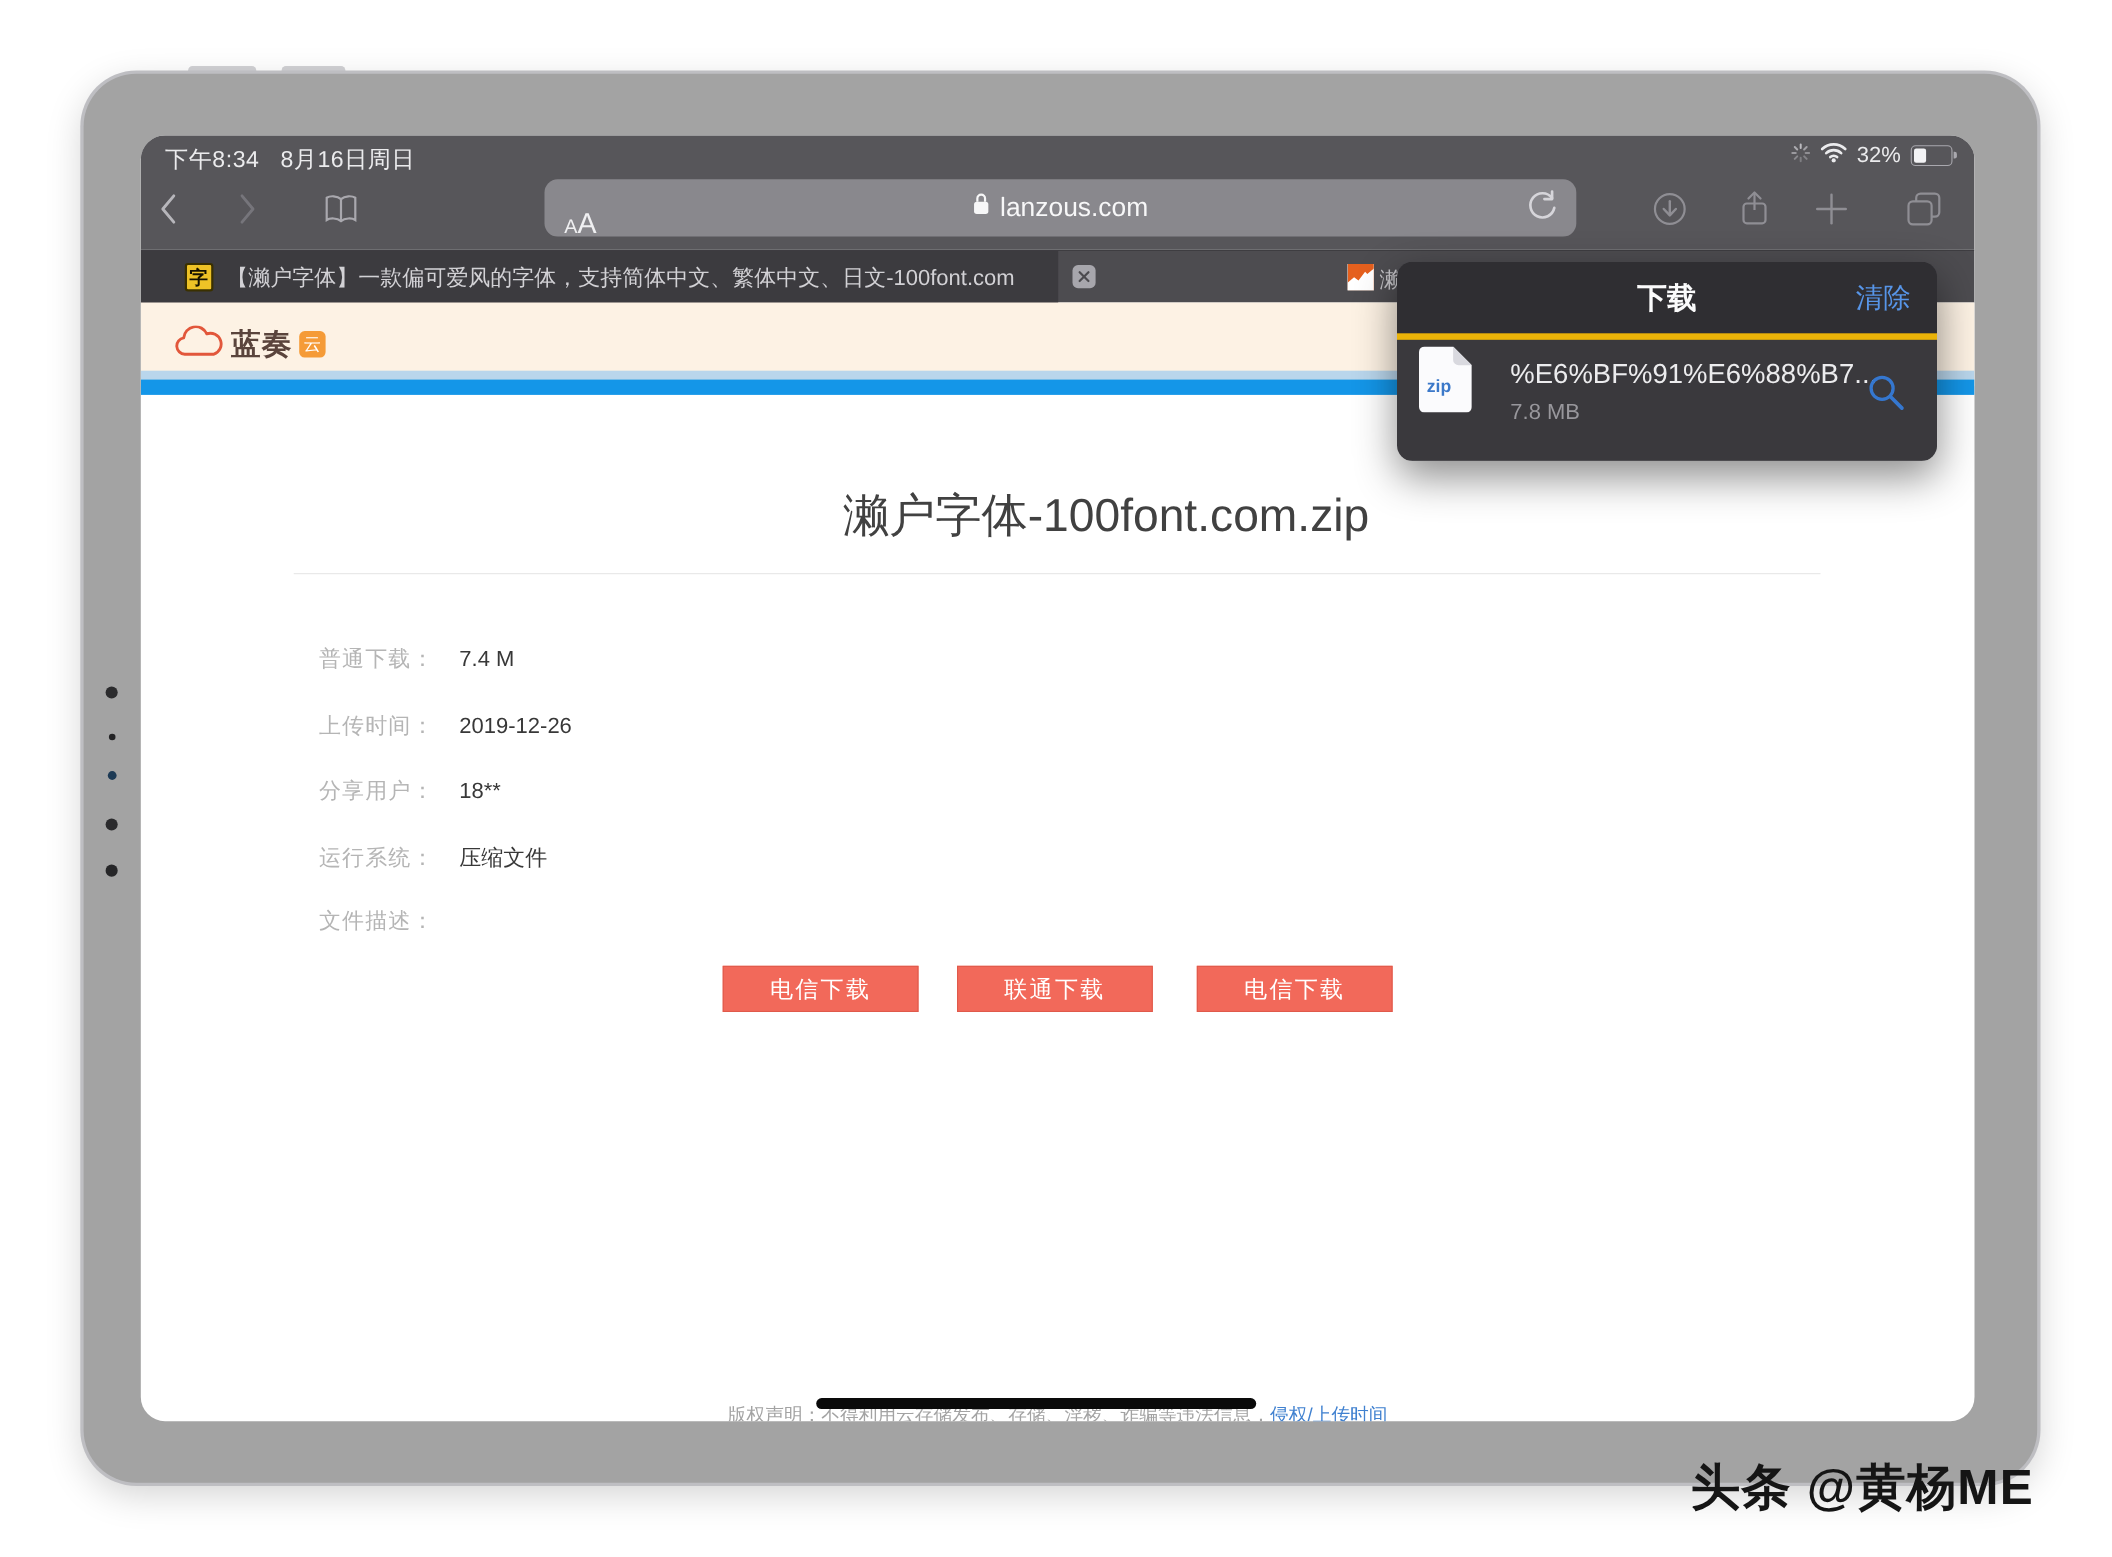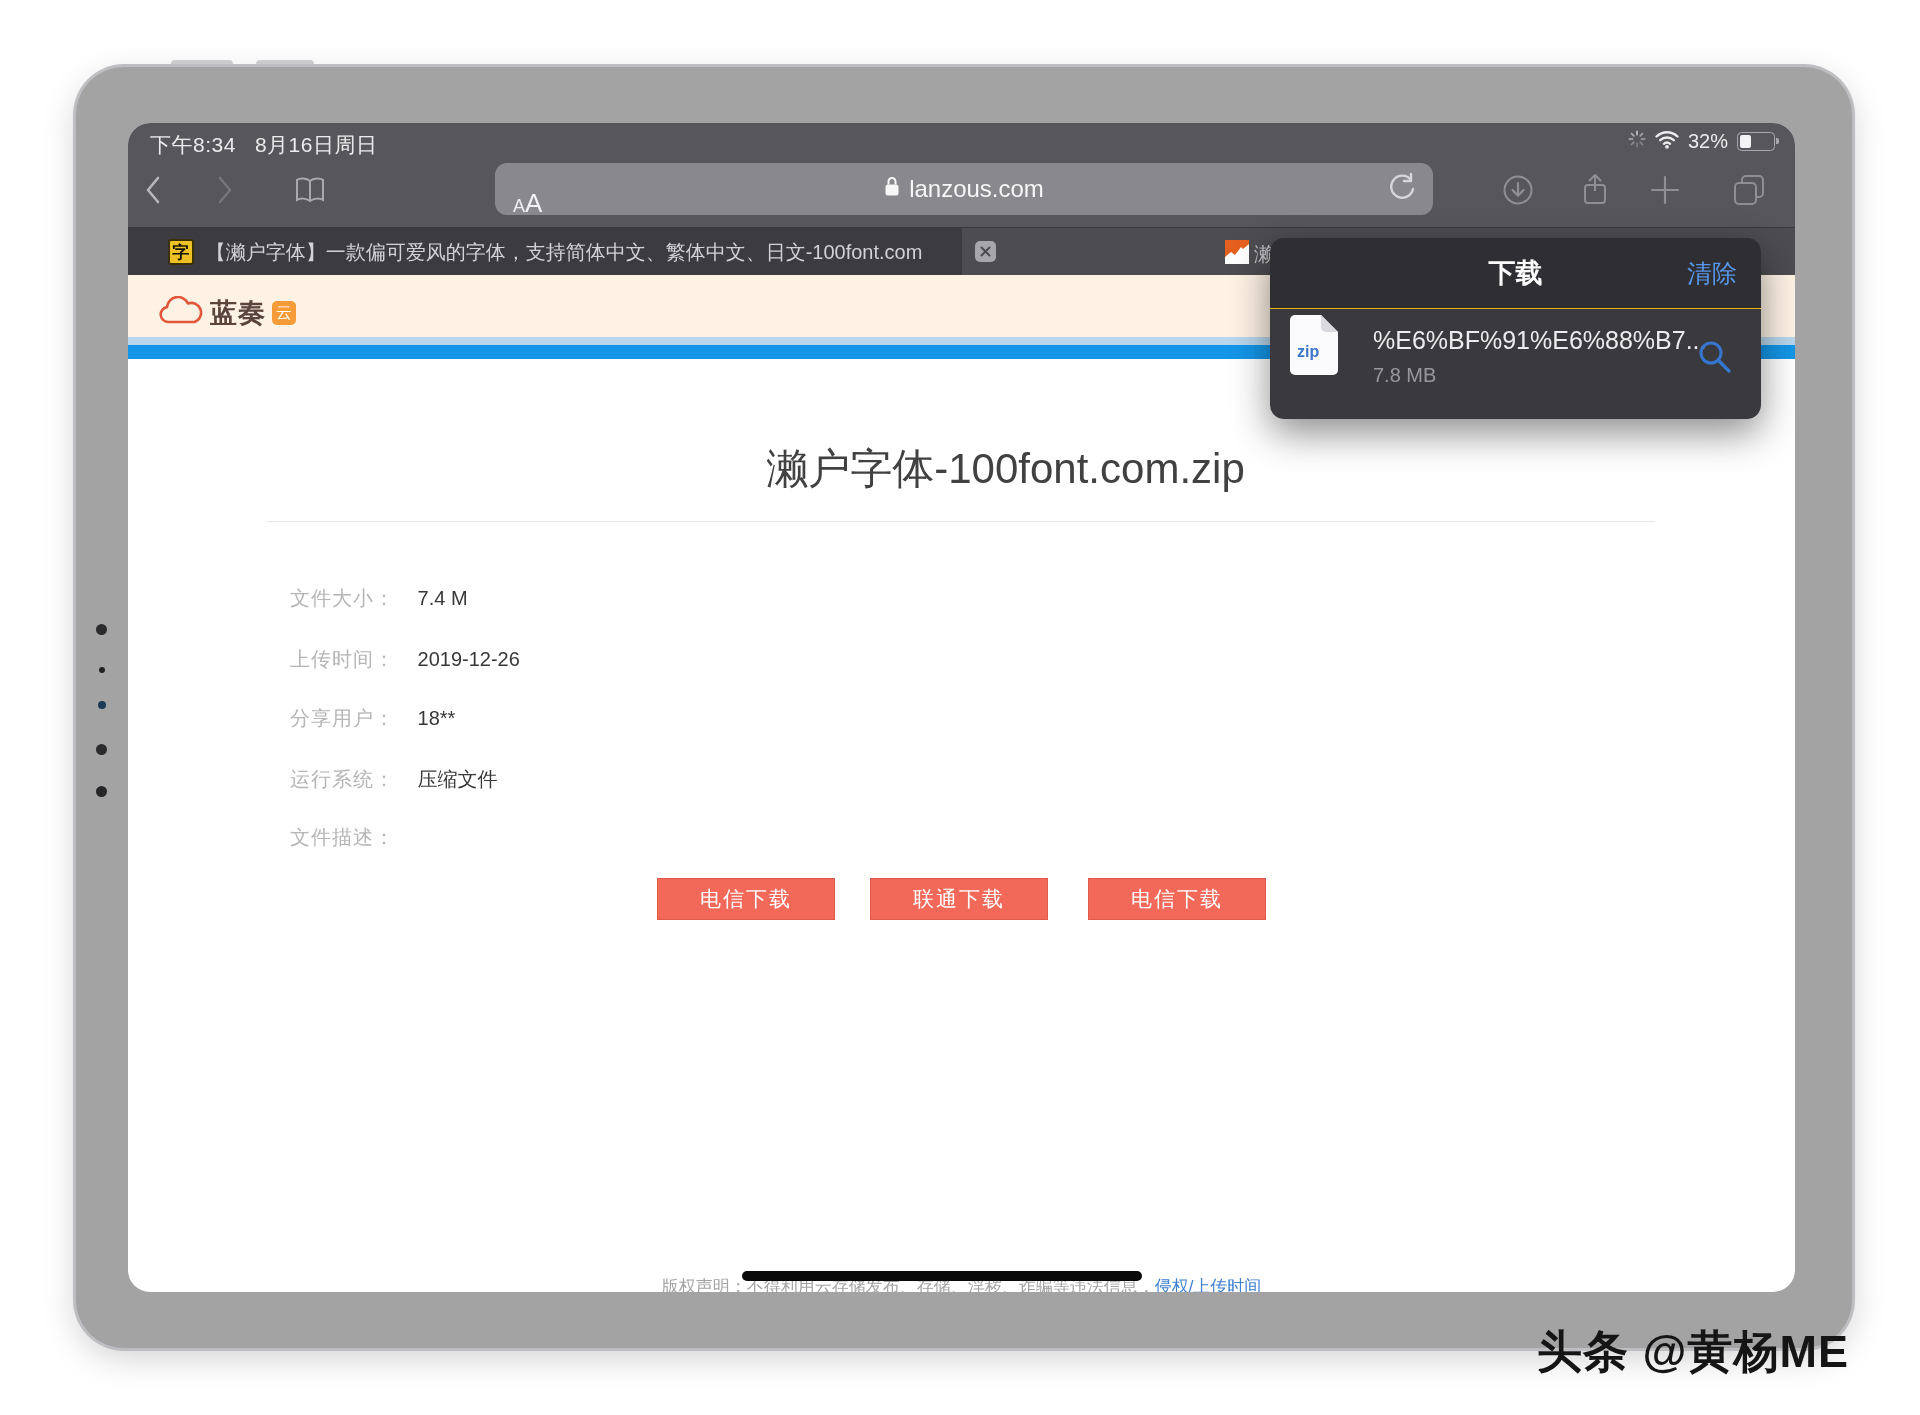--- a/index.html
+++ b/index.html
@@ -52,21 +52,21 @@
   .inforow .lab{color:#b5b5b5;display:inline-block;width:120px;letter-spacing:1px;}
   .inforow .val{color:#383838;margin-left:2px;}
   .dlbtn{position:absolute;top:755px;width:178px;height:42px;background:#f2695a;border:1px solid #e05a4b;box-sizing:border-box;
          color:#ffffff;font-size:21px;display:flex;align-items:center;justify-content:center;letter-spacing:2px;cursor:pointer;}
   .footer{position:absolute;left:0;top:1152px;width:1667px;text-align:center;font-size:17px;color:#a3a3a3;white-space:nowrap;}
   .footer .lnk{color:#4081d0;}
   .home-ind{position:absolute;left:614px;top:1148px;width:400px;height:10px;background:#0a0a0a;border-radius:5px;}
   
   .popover{position:absolute;left:1142px;top:115px;width:491px;height:181px;border-radius:14px;overflow:hidden;
            box-shadow:0 14px 38px rgba(0,0,0,.45);}
-  .pop-head{position:relative;height:71px;background:#2f2e32;border-bottom:1px solid #eab308;box-sizing:border-box;
+  .pop-head{position:relative;height:71px;background:#2f2e32;border-bottom:6px solid #eab308;box-sizing:border-box;
             display:flex;align-items:center;justify-content:center;}
   .pop-title{color:#fbfbfc;font-size:27px;font-weight:bold;}
   .pop-clear{position:absolute;right:24px;top:0;height:100%;display:flex;align-items:center;color:#5795e8;font-size:25px;}
   .pop-body{position:relative;height:110px;background:#3a393d;}
   .zipdoc{position:absolute;left:20px;top:6px;width:48px;height:60px;}
   .ziplabel{position:absolute;left:7px;top:28px;color:#3b78c9;font-size:16px;font-weight:bold;}
   .fname{position:absolute;left:103px;top:17px;color:#ececee;font-size:25px;white-space:nowrap;}
   .fsize{position:absolute;left:103px;top:55px;color:#98979c;font-size:20px;}
   .mag{position:absolute;right:28px;top:30px;}
   
@@ -223,21 +223,21 @@
           <span class="logo-badge">云</span>
         </div>
       </div>
       <div class="blue-soft"></div>
       <div class="blue-bar"></div>
 
       <div class="page-title">濑户字体-100font.com.zip</div>
       <div class="rule"></div>
 
       <div class="inforow" style="top:462px;">
-        <span class="lab">文件大小：</span>
+        <span class="lab">普通下载：</span>
         <span class="val">7.4 M</span>
       </div>
       <div class="inforow" style="top:523px;">
         <span class="lab">上传时间：</span>
         <span class="val">2019-12-26</span>
       </div>
       <div class="inforow" style="top:582px;">
         <span class="lab">分享用户：</span>
         <span class="val">18**</span>
       </div>

